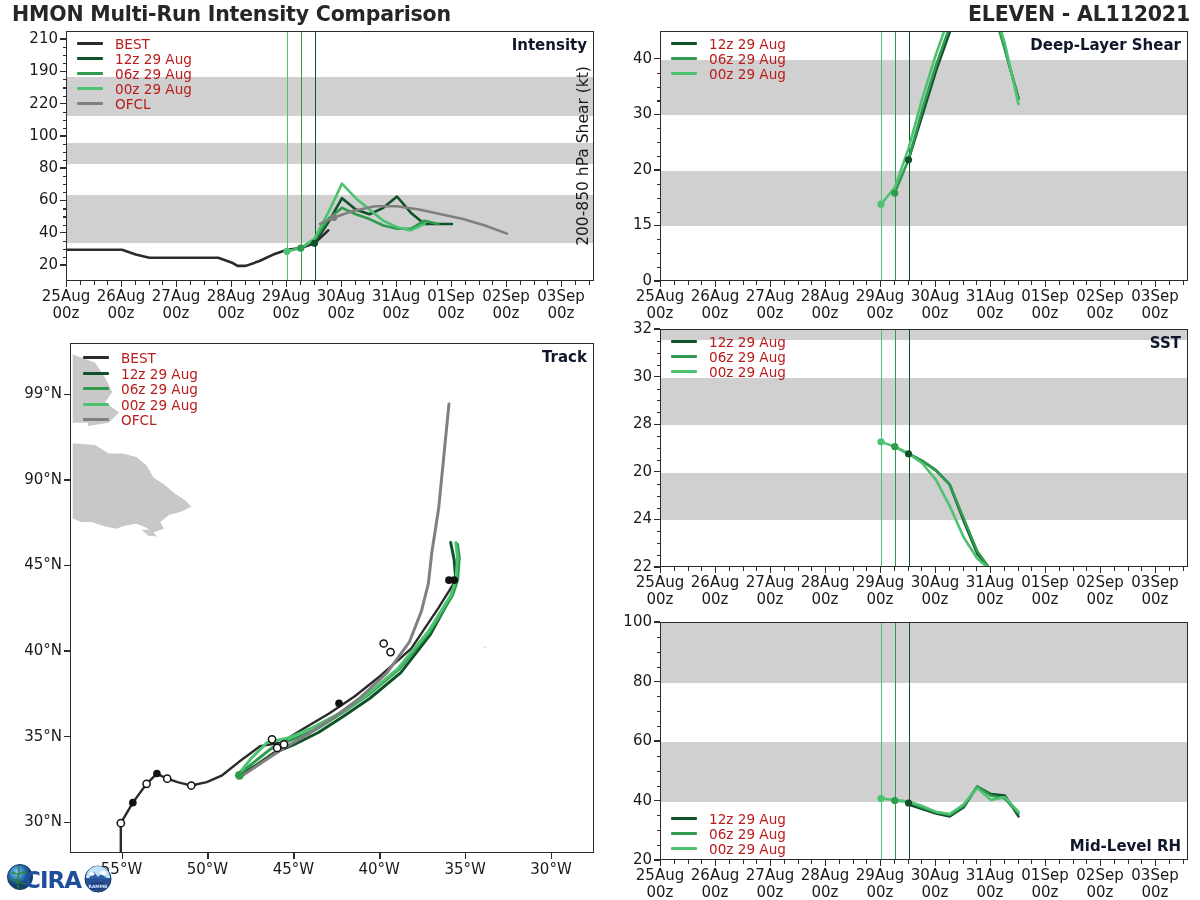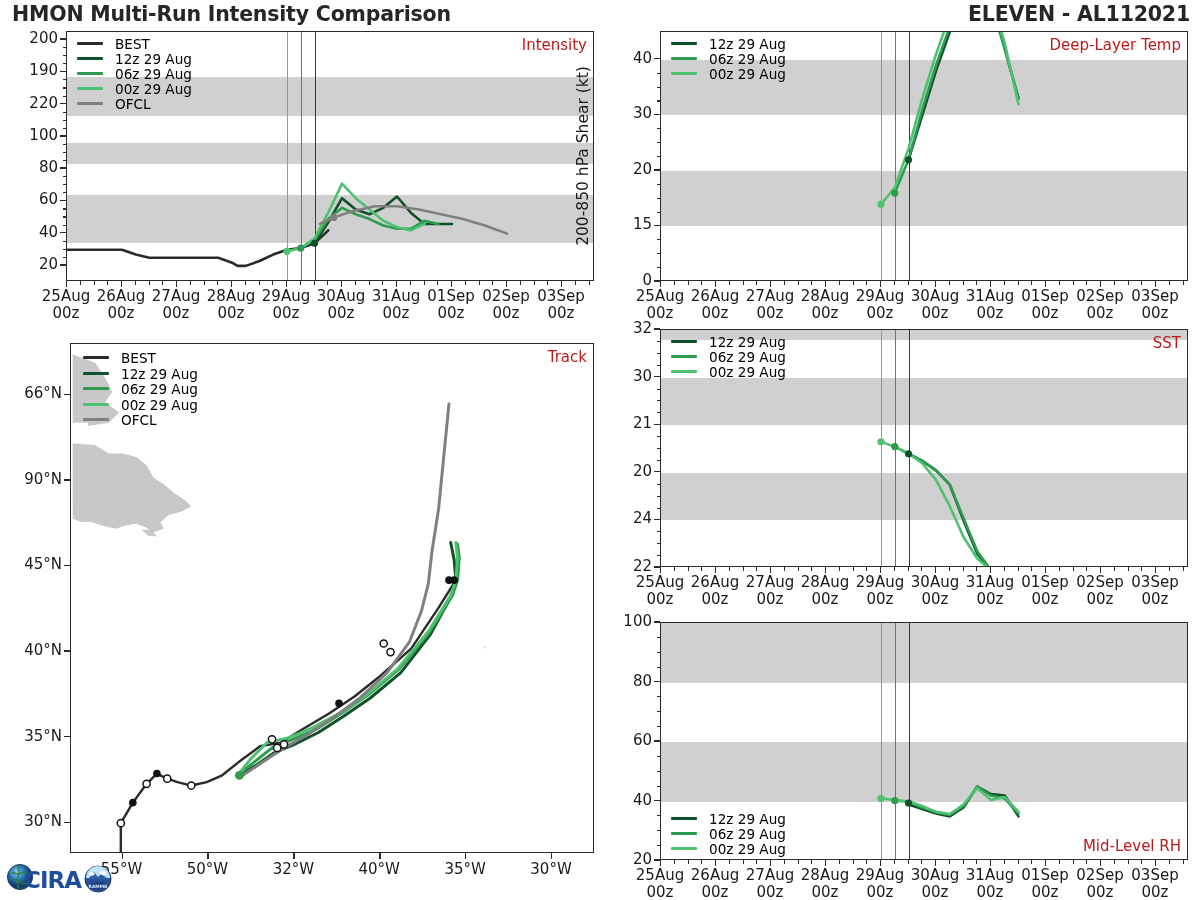--- a/index.html
+++ b/index.html
@@ -5,26 +5,26 @@
   html,body{margin:0;padding:0;background:#ffffff;}
   body{width:1200px;height:900px;position:relative;overflow:hidden;
        font-family:"DejaVu Sans","Liberation Sans",sans-serif;color:#222;}
   .abs{position:absolute;}
   .ttl{font-weight:bold;font-size:20.5px;color:#262626;letter-spacing:-0.2px;}
   #title-left{left:12px;top:2px;}
   #title-right{right:10px;top:2px;}
   .panel-frame{position:absolute;box-sizing:border-box;border:1.3px solid #2b2b2b;background:#fff;overflow:hidden;}
   .band{position:absolute;left:0;right:0;background:#d0d0d0;}
   .vline{position:absolute;top:0;bottom:0;width:1.4px;}
-  .panel-label{position:absolute;font-weight:normal;font-size:15px;color:#b91c1c;right:6px;top:4px;white-space:nowrap;}
+  .panel-label{position:absolute;font-weight:bold;font-size:15px;color:#0f172a;right:6px;top:4px;white-space:nowrap;}
   .ylab{position:absolute;transform-origin:0 0;white-space:nowrap;font-size:15.5px;color:#1a1a1a;}
   .ytick{position:absolute;font-size:15px;color:#1a1a1a;text-align:right;white-space:nowrap;}
   .xtick{position:absolute;font-size:15px;color:#1a1a1a;text-align:center;white-space:nowrap;line-height:1.12;}
   .tickmark{position:absolute;background:#2b2b2b;}
-  .lgd{position:absolute;font-size:13.6px;color:#000000;white-space:nowrap;}
+  .lgd{position:absolute;font-size:13.6px;color:#b91c1c;white-space:nowrap;}
   .lgd-line{position:absolute;height:3.4px;border-radius:1px;}
   svg{position:absolute;left:0;top:0;overflow:visible;}
   .cira{position:absolute;left:6px;top:858px;width:112px;height:40px;}
 </style>
 </head>
 <body>
 
 <div id="title-left" class="abs ttl">HMON Multi-Run Intensity Comparison</div>
 <div id="title-right" class="abs ttl">ELEVEN - AL112021</div>
 
@@ -67,21 +67,21 @@
     <div class="ytick" style="left: 4px; top: 190.355px; width: 54px;">60</div>
     <div class="tickmark" style="left: 60px; top: 167.497px; width: 6px; height: 1.3px;"></div>
     <div class="ytick" style="left: 4px; top: 158.097px; width: 54px;">80</div>
     <div class="tickmark" style="left: 60px; top: 135.239px; width: 6px; height: 1.3px;"></div>
     <div class="ytick" style="left: 4px; top: 125.839px; width: 54px;">100</div>
     <div class="tickmark" style="left: 60px; top: 102.981px; width: 6px; height: 1.3px;"></div>
     <div class="ytick" style="left: 4px; top: 93.5806px; width: 54px;">220</div>
     <div class="tickmark" style="left: 60px; top: 70.7226px; width: 6px; height: 1.3px;"></div>
     <div class="ytick" style="left: 4px; top: 61.3226px; width: 54px;">190</div>
     <div class="tickmark" style="left: 60px; top: 38.4645px; width: 6px; height: 1.3px;"></div>
-    <div class="ytick" style="left: 4px; top: 29.0645px; width: 54px;">200</div>
+    <div class="ytick" style="left: 4px; top: 29.0645px; width: 54px;">210</div>
     <div class="tickmark" style="left: 62.5px; top: 256.806px; width: 3.5px; height: 1.1px;"></div>
     <div class="tickmark" style="left: 62.5px; top: 248.742px; width: 3.5px; height: 1.1px;"></div>
     <div class="tickmark" style="left: 62.5px; top: 240.677px; width: 3.5px; height: 1.1px;"></div>
     <div class="tickmark" style="left: 62.5px; top: 224.548px; width: 3.5px; height: 1.1px;"></div>
     <div class="tickmark" style="left: 62.5px; top: 216.484px; width: 3.5px; height: 1.1px;"></div>
     <div class="tickmark" style="left: 62.5px; top: 208.419px; width: 3.5px; height: 1.1px;"></div>
     <div class="tickmark" style="left: 62.5px; top: 192.29px; width: 3.5px; height: 1.1px;"></div>
     <div class="tickmark" style="left: 62.5px; top: 184.226px; width: 3.5px; height: 1.1px;"></div>
     <div class="tickmark" style="left: 62.5px; top: 176.161px; width: 3.5px; height: 1.1px;"></div>
     <div class="tickmark" style="left: 62.5px; top: 160.032px; width: 3.5px; height: 1.1px;"></div>
@@ -152,21 +152,21 @@
       <div class="vline" style="left: 233.75px; background: rgb(46, 155, 78);"></div>
       <div class="vline" style="left: 247.5px; background: rgb(15, 81, 40);"></div>
       <svg width="528" height="250">
         <path d="M247.50 127.78 L261.25 83.33 L275.00 38.89 L288.75 0.00 L302.50 -38.89 L316.25 -66.67 L330.00 -38.89 L343.75 16.67 L357.50 66.67 " fill="none" stroke="#0f5128" stroke-width="2.6" stroke-linejoin="round" stroke-linecap="round"></path>
         <path d="M233.75 161.11 L247.50 127.78 L261.25 77.78 L275.00 33.33 L288.75 -5.56 L302.50 -44.44 L316.25 -61.11 L330.00 -27.78 L343.75 16.67 L357.50 66.67 " fill="none" stroke="#2e9b4e" stroke-width="2.6" stroke-linejoin="round" stroke-linecap="round"></path>
         <path d="M220.00 172.22 L233.75 155.56 L247.50 116.67 L261.25 66.67 L275.00 22.22 L288.75 -16.67 L302.50 -50.00 L316.25 -66.67 L330.00 -33.33 L343.75 11.11 L357.50 72.22 " fill="none" stroke="#4dc271" stroke-width="2.6" stroke-linejoin="round" stroke-linecap="round"></path>
         <circle cx="220" cy="172.22222222222223" r="3.6" fill="#4dc271"></circle>
         <circle cx="233.75000000000003" cy="161.11111111111111" r="3.6" fill="#2e9b4e"></circle>
         <circle cx="247.5" cy="127.77777777777779" r="3.6" fill="#0f5128"></circle>
       </svg>
-      <div class="panel-label">Deep-Layer Temp</div>
+      <div class="panel-label">Deep-Layer Shear</div>
       <div class="lgd-line" style="left: 10px; top: 10px; width: 26px; background: rgb(15, 81, 40);"></div>
       <div class="lgd" style="left: 48px; top: 4px;">12z 29 Aug</div>
       <div class="lgd-line" style="left: 10px; top: 25px; width: 26px; background: rgb(46, 155, 78);"></div>
       <div class="lgd" style="left: 48px; top: 19px;">06z 29 Aug</div>
       <div class="lgd-line" style="left: 10px; top: 40px; width: 26px; background: rgb(77, 194, 113);"></div>
       <div class="lgd" style="left: 48px; top: 34px;">00z 29 Aug</div>
     </div>
     <div class="tickmark" style="left: 654px; top: 280.4px; width: 6px; height: 1.3px;"></div>
     <div class="ytick" style="left: 598px; top: 271px; width: 54px;">0</div>
     <div class="tickmark" style="left: 654px; top: 224.844px; width: 6px; height: 1.3px;"></div>
@@ -262,21 +262,21 @@
       <div class="lgd-line" style="left: 10px; top: 40px; width: 26px; background: rgb(77, 194, 113);"></div>
       <div class="lgd" style="left: 48px; top: 34px;">00z 29 Aug</div>
     </div>
     <div class="tickmark" style="left: 654px; top: 566.4px; width: 6px; height: 1.3px;"></div>
     <div class="ytick" style="left: 598px; top: 557px; width: 54px;">22</div>
     <div class="tickmark" style="left: 654px; top: 518.8px; width: 6px; height: 1.3px;"></div>
     <div class="ytick" style="left: 598px; top: 509.4px; width: 54px;">24</div>
     <div class="tickmark" style="left: 654px; top: 471.2px; width: 6px; height: 1.3px;"></div>
     <div class="ytick" style="left: 598px; top: 461.8px; width: 54px;">20</div>
     <div class="tickmark" style="left: 654px; top: 423.6px; width: 6px; height: 1.3px;"></div>
-    <div class="ytick" style="left: 598px; top: 414.2px; width: 54px;">21</div>
+    <div class="ytick" style="left: 598px; top: 414.2px; width: 54px;">28</div>
     <div class="tickmark" style="left: 654px; top: 376px; width: 6px; height: 1.3px;"></div>
     <div class="ytick" style="left: 598px; top: 366.6px; width: 54px;">30</div>
     <div class="tickmark" style="left: 654px; top: 328.4px; width: 6px; height: 1.3px;"></div>
     <div class="ytick" style="left: 598px; top: 319px; width: 54px;">32</div>
     <div class="tickmark" style="left: 656.5px; top: 555.1px; width: 3.5px; height: 1.1px;"></div>
     <div class="tickmark" style="left: 656.5px; top: 543.2px; width: 3.5px; height: 1.1px;"></div>
     <div class="tickmark" style="left: 656.5px; top: 531.3px; width: 3.5px; height: 1.1px;"></div>
     <div class="tickmark" style="left: 656.5px; top: 507.5px; width: 3.5px; height: 1.1px;"></div>
     <div class="tickmark" style="left: 656.5px; top: 495.6px; width: 3.5px; height: 1.1px;"></div>
     <div class="tickmark" style="left: 656.5px; top: 483.7px; width: 3.5px; height: 1.1px;"></div>
@@ -476,27 +476,27 @@
     <div class="ytick" style="left: 4px; top: 812.195px; width: 58px;">30°N</div>
     <div class="tickmark" style="left: 64px; top: 736.024px; width: 6px; height: 1.3px;"></div>
     <div class="ytick" style="left: 4px; top: 726.624px; width: 58px;">35°N</div>
     <div class="tickmark" style="left: 64px; top: 650.454px; width: 6px; height: 1.3px;"></div>
     <div class="ytick" style="left: 4px; top: 641.054px; width: 58px;">40°N</div>
     <div class="tickmark" style="left: 64px; top: 564.883px; width: 6px; height: 1.3px;"></div>
     <div class="ytick" style="left: 4px; top: 555.483px; width: 58px;">45°N</div>
     <div class="tickmark" style="left: 64px; top: 479.313px; width: 6px; height: 1.3px;"></div>
     <div class="ytick" style="left: 4px; top: 469.913px; width: 58px;">90°N</div>
     <div class="tickmark" style="left: 64px; top: 393.742px; width: 6px; height: 1.3px;"></div>
-    <div class="ytick" style="left: 4px; top: 384.342px; width: 58px;">66°N</div>
+    <div class="ytick" style="left: 4px; top: 384.342px; width: 58px;">99°N</div>
     <div class="tickmark" style="left: 121.541px; top: 853px; width: 1.3px; height: 6px;"></div>
     <div class="xtick" style="left: 79.541px; top: 861px; width: 84px;">55°W</div>
     <div class="tickmark" style="left: 207.443px; top: 853px; width: 1.3px; height: 6px;"></div>
     <div class="xtick" style="left: 165.443px; top: 861px; width: 84px;">50°W</div>
     <div class="tickmark" style="left: 293.344px; top: 853px; width: 1.3px; height: 6px;"></div>
-    <div class="xtick" style="left: 251.344px; top: 861px; width: 84px;">32°W</div>
+    <div class="xtick" style="left: 251.344px; top: 861px; width: 84px;">45°W</div>
     <div class="tickmark" style="left: 379.246px; top: 853px; width: 1.3px; height: 6px;"></div>
     <div class="xtick" style="left: 337.246px; top: 861px; width: 84px;">40°W</div>
     <div class="tickmark" style="left: 465.148px; top: 853px; width: 1.3px; height: 6px;"></div>
     <div class="xtick" style="left: 423.148px; top: 861px; width: 84px;">35°W</div>
     <div class="tickmark" style="left: 551.049px; top: 853px; width: 1.3px; height: 6px;"></div>
     <div class="xtick" style="left: 509.049px; top: 861px; width: 84px;">30°W</div>
   </div>
 
 <div class="cira">
   <svg width="112" height="40" viewBox="0 0 112 40">

